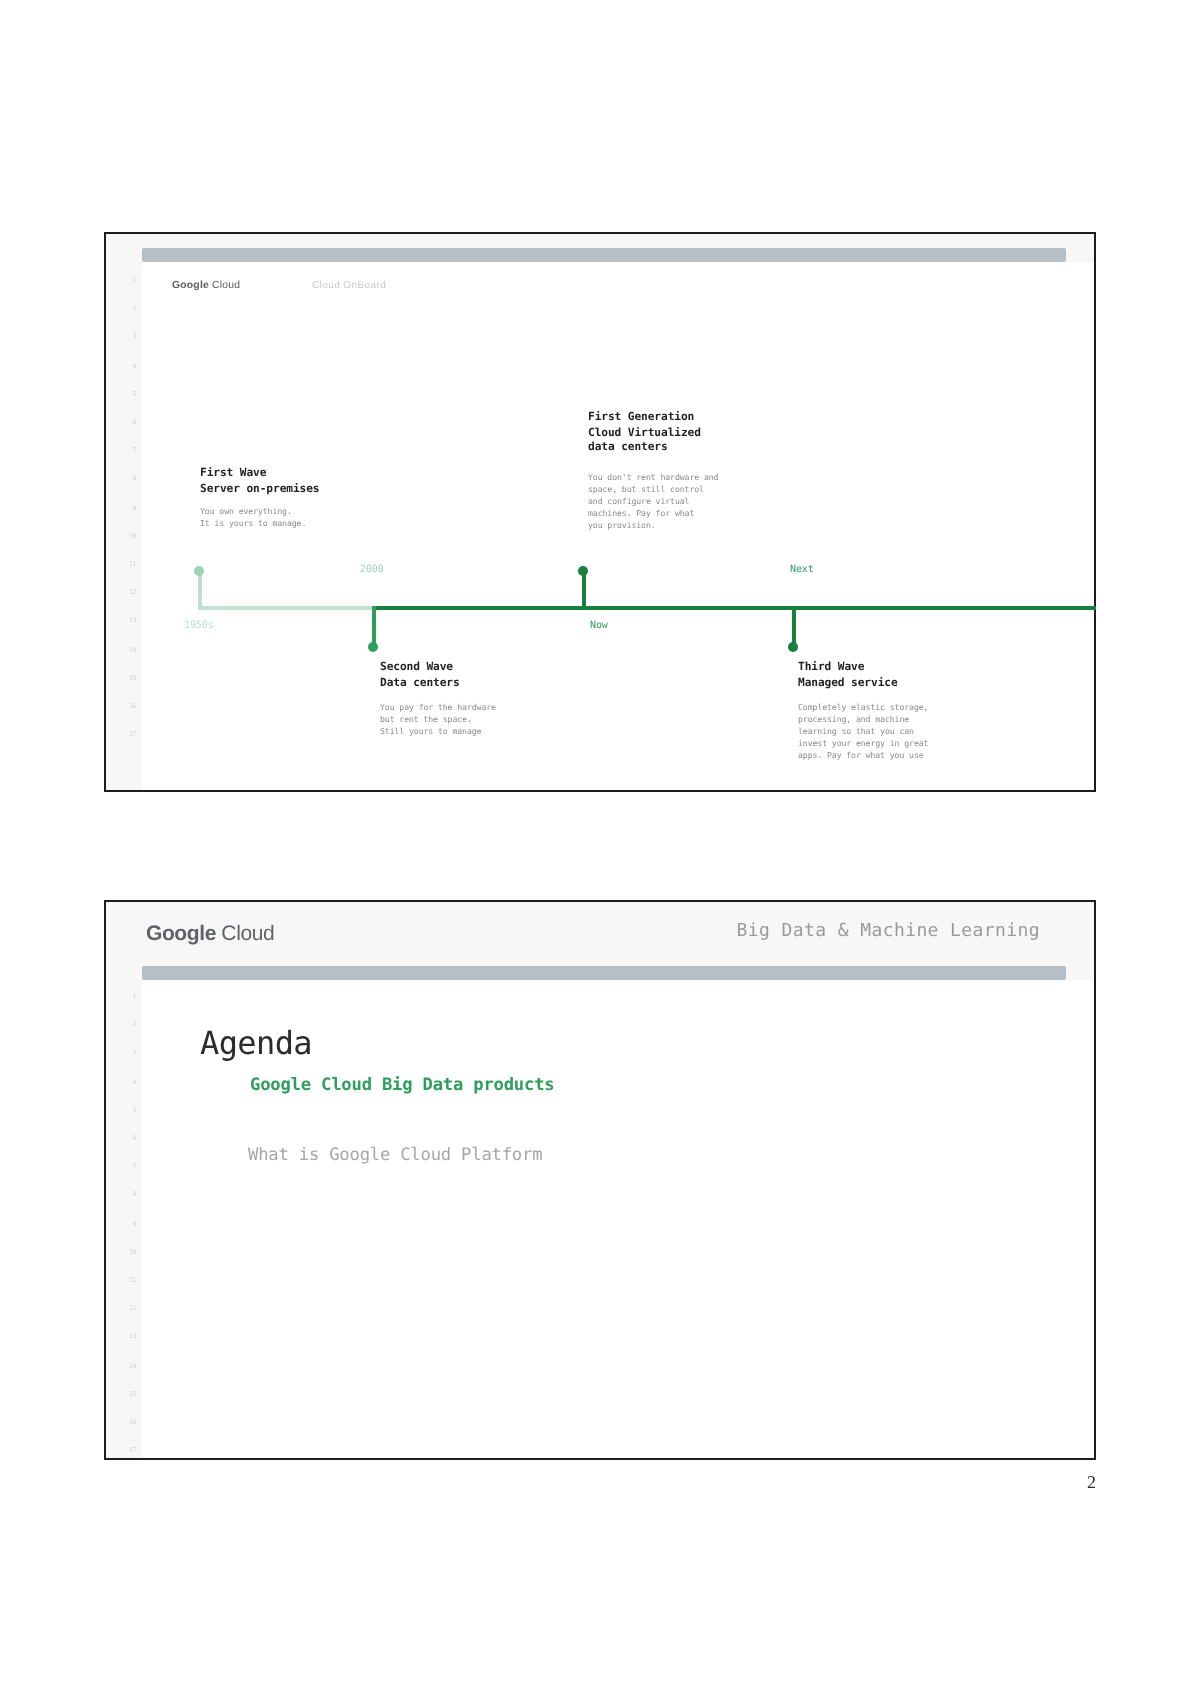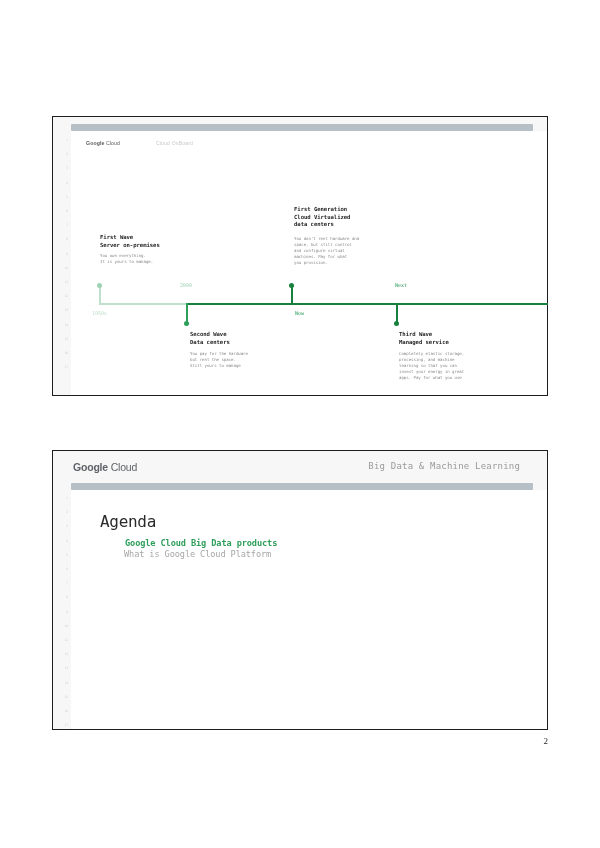--- a/index.html
+++ b/index.html
@@ -273,21 +273,21 @@
     white-space: nowrap;
   }
   .agenda-item {
     position: absolute;
     left: 100px;
     font-family: "DejaVu Sans Mono", monospace;
     font-size: 8.6px;
     letter-spacing: -0.1px;
     white-space: nowrap;
   }
-  #agenda-0 { top: 549px; color: #a6a6a6; padding-left: 24px; }
+  #agenda-0 { top: 573px; color: #a6a6a6; padding-left: 24px; }
   #agenda-1 { top: 538px; color: #2e9e5b; font-weight: 700; padding-left: 25px; }
 
   
   #page-number {
     position: absolute;
     right: 52px;
     top: 736px;
     font-family: "Liberation Serif", serif;
     font-size: 9px;
     color: #2b2b2b;

